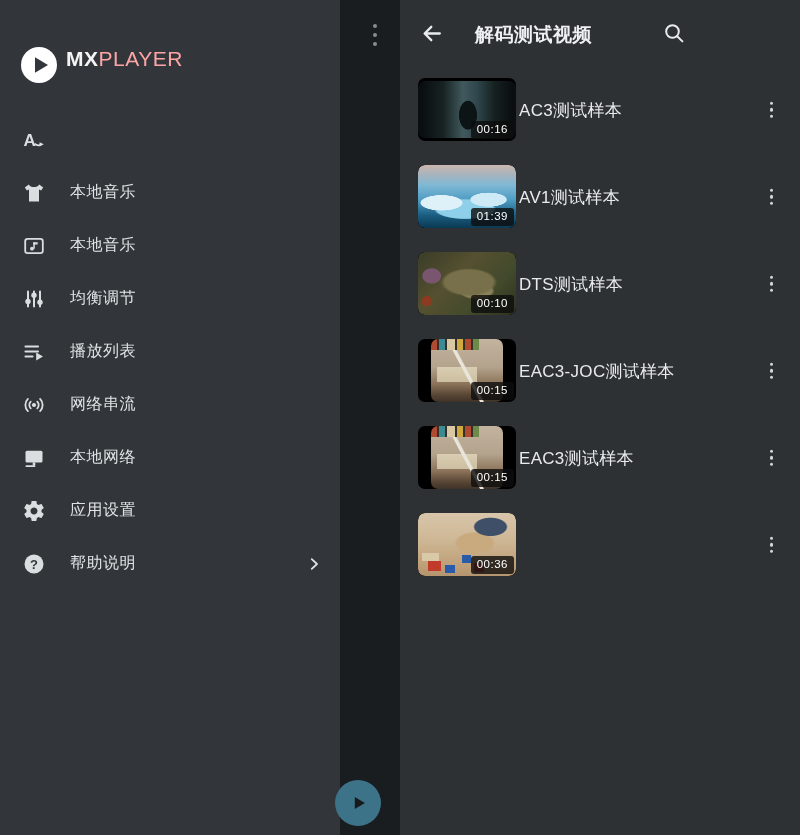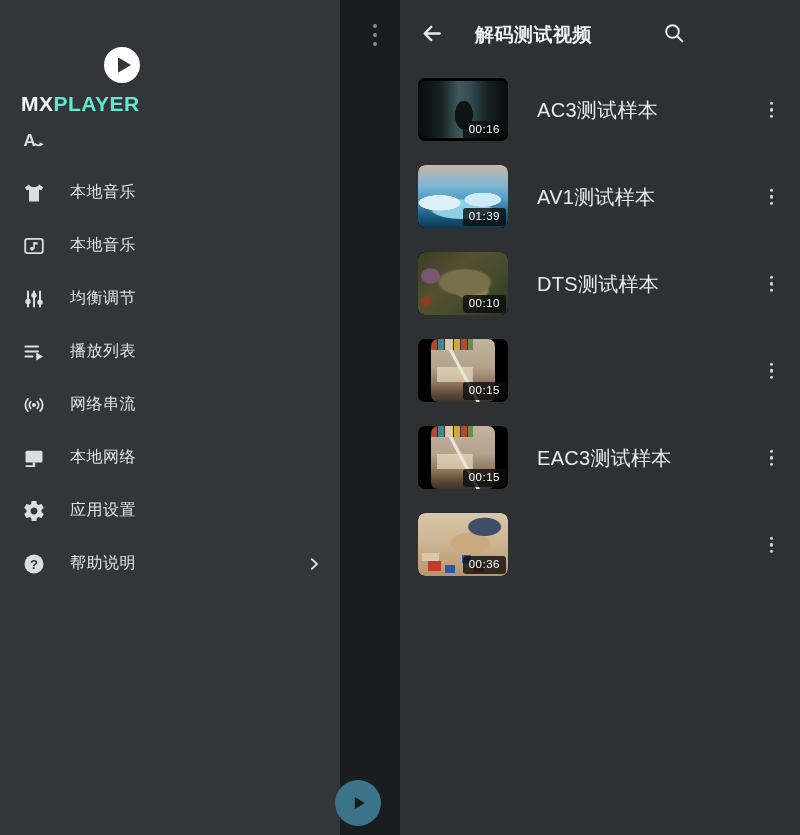--- a/index.html
+++ b/index.html
@@ -10,25 +10,25 @@
     --txt:#e8eaeb;
     --fab:#3c7389;
   }
   *{box-sizing:border-box;margin:0;padding:0;}
   html,body{width:800px;height:835px;}
   body{font-family:"Liberation Sans",sans-serif;background:#000;overflow:hidden;}
   .app{position:relative;width:800px;height:835px;background:var(--list-bg);}
 
   
   .drawer{position:absolute;left:0;top:0;width:341px;height:835px;background:var(--drawer-bg);}
-  .brand{position:absolute;left:21px;top:47px;display:flex;align-items:flex-end;gap:9px;flex-direction:column;}
+  .brand{position:absolute;left:21px;top:47px;display:flex;align-items:flex-start;gap:9px;}
   .brand-circle{width:36px;height:36px;border-radius:50%;background:#fff;display:flex;align-items:center;justify-content:center;flex:none;}
   .brand-text{font-size:21px;color:#f3f4f4;letter-spacing:.5px;display:flex;align-items:baseline;}
   .brand-text b{font-weight:800;}
-  .brand-text span{font-weight:700;color:#5eead4;}
+  .brand-text span{font-weight:400;color:#fca5a5;}
   .nav{position:absolute;left:0;top:113px;width:341px;}
   .nav-item{height:53px;display:flex;align-items:center;padding-left:22px;padding-right:14px;gap:24px;cursor:pointer;}
   .nav-icon{width:24px;height:24px;flex:none;display:flex;align-items:center;justify-content:center;}
   .nav-label{font-size:16px;color:#e0e3e5;flex:1;letter-spacing:.5px;}
   .nav-chevron{width:18px;height:18px;flex:none;margin-right:4px;}
 
   
   .strip{position:absolute;left:340px;top:0;width:60px;height:835px;background:var(--strip-bg);}
   .kebab-top{position:absolute;left:31px;top:22px;display:flex;flex-direction:column;gap:5px;cursor:pointer;padding:2px;}
   .kebab-top i{width:4px;height:4px;border-radius:50%;background:#8a8d90;}
@@ -36,21 +36,21 @@
 
   
   .list-panel{position:absolute;left:400px;top:0;width:400px;height:835px;background:var(--list-bg);}
   .list-header{position:relative;height:66px;}
   .back-btn{position:absolute;left:19px;top:21px;width:25px;height:25px;cursor:pointer;}
   .header-title{position:absolute;left:75px;top:22px;font-size:19px;font-weight:bold;color:#eef0f1;letter-spacing:.5px;}
   .search-btn{position:absolute;left:262px;top:21px;width:24px;height:24px;cursor:pointer;}
 
   .video-list{position:absolute;left:0;top:66px;width:400px;}
   .video-row{position:relative;height:87px;}
-  .thumb{position:absolute;left:18px;top:12px;width:90px;height:63px;border-radius:7px;background:#000;overflow:hidden;}
+  .thumb{position:absolute;left:18px;top:12px;width:98px;height:63px;border-radius:7px;background:#000;overflow:hidden;}
   .scene{position:absolute;border-radius:inherit;}
   .scene-ac3{inset:3px 0;
     background:
       radial-gradient(ellipse 15px 24px at 51% 60%, #0d1416 58%, rgba(13,20,22,0) 62%),
       linear-gradient(90deg,#0a0e10 4%,#172322 26%,#41595d 46%,#2f474d 60%,#16211f 78%,#0a0e10 96%);}
   .scene-av1{inset:0;
     background:
       radial-gradient(ellipse 30px 11px at 24% 60%, #def0f8 68%, rgba(222,240,248,0) 72%),
       radial-gradient(ellipse 26px 10px at 72% 55%, #cdeaf6 68%, rgba(205,234,246,0) 72%),
       radial-gradient(ellipse 46px 15px at 48% 70%, #8ed0ea 62%, rgba(142,208,234,0) 68%),
@@ -73,22 +73,22 @@
       linear-gradient(#c23b2a,#c23b2a) 10px 48px/13px 10px no-repeat,
       linear-gradient(#2a5ba8,#2a5ba8) 27px 52px/10px 8px no-repeat,
       linear-gradient(#d9c9a8,#d9c9a8) 4px 40px/17px 8px no-repeat,
       linear-gradient(#c23b2a,#c23b2a) 56px 50px/10px 9px no-repeat,
       linear-gradient(#2a5ba8,#2a5ba8) 44px 42px/9px 8px no-repeat,
       radial-gradient(ellipse 27px 15px at 74% 22%, #3f4f68 58%, rgba(63,79,104,0) 64%),
       radial-gradient(ellipse 32px 18px at 58% 48%, #c9a97e 55%, rgba(201,169,126,0) 64%),
       linear-gradient(180deg,#d8c6ab 0%,#cdb693 45%,#c2a47e 75%,#b5956e 100%);}
   .badge{position:absolute;right:2px;bottom:2px;background:rgba(12,12,12,.8);color:#fff;
     font-size:11.5px;letter-spacing:.5px;padding:2px 6px;border-radius:3px;line-height:1.2;}
-  .video-title{position:absolute;left:137px;top:50%;transform:translateY(-50%);width:228px;
-    font-size:20px;color:var(--txt);line-height:29px;letter-spacing:.3px;}
+  .video-title{position:absolute;left:119px;top:50%;transform:translateY(-50%);width:228px;
+    font-size:17px;color:var(--txt);line-height:29px;letter-spacing:.3px;}
   .row-kebab{position:absolute;right:24px;top:50%;transform:translateY(-50%);
     display:flex;flex-direction:column;gap:3px;cursor:pointer;padding:3px;}
   .row-kebab i{width:3.5px;height:3.5px;border-radius:50%;background:#d3d6d8;}
 </style>
 </head>
 <body>
 
 <div class="app">
 
   <aside class="drawer">
@@ -284,20 +284,21 @@
             <i></i>
             <i></i>
           </div>
       </li>
 
       <li class="video-row">
         <div class="thumb">
           <div class="scene scene-eac3"></div>
           <span class="badge">00:15</span>
         </div>
+        <div class="video-title">EAC3-JOC测试样本</div>
         <div class="row-kebab">
             <i></i>
             <i></i>
             <i></i>
           </div>
       </li>
 
       <li class="video-row">
         <div class="thumb">
           <div class="scene scene-eac3"></div>

